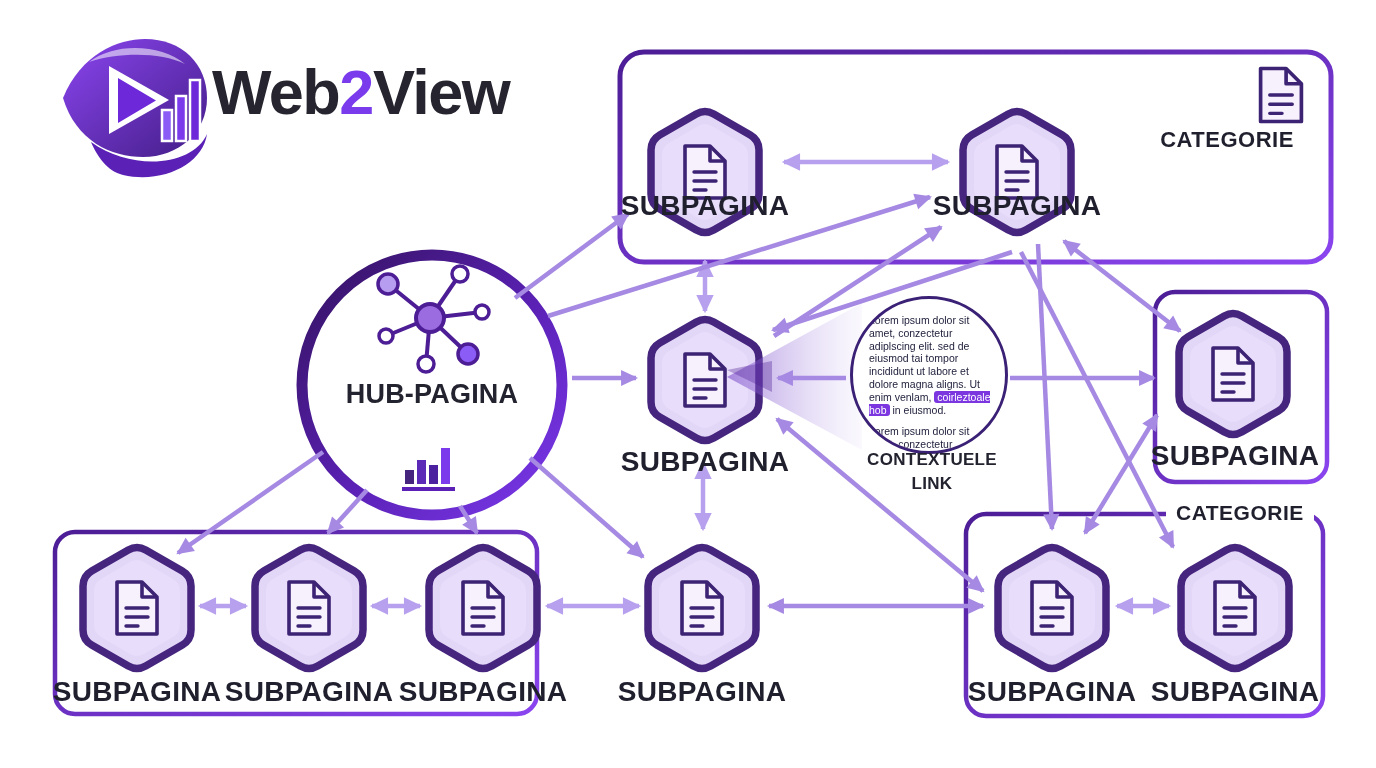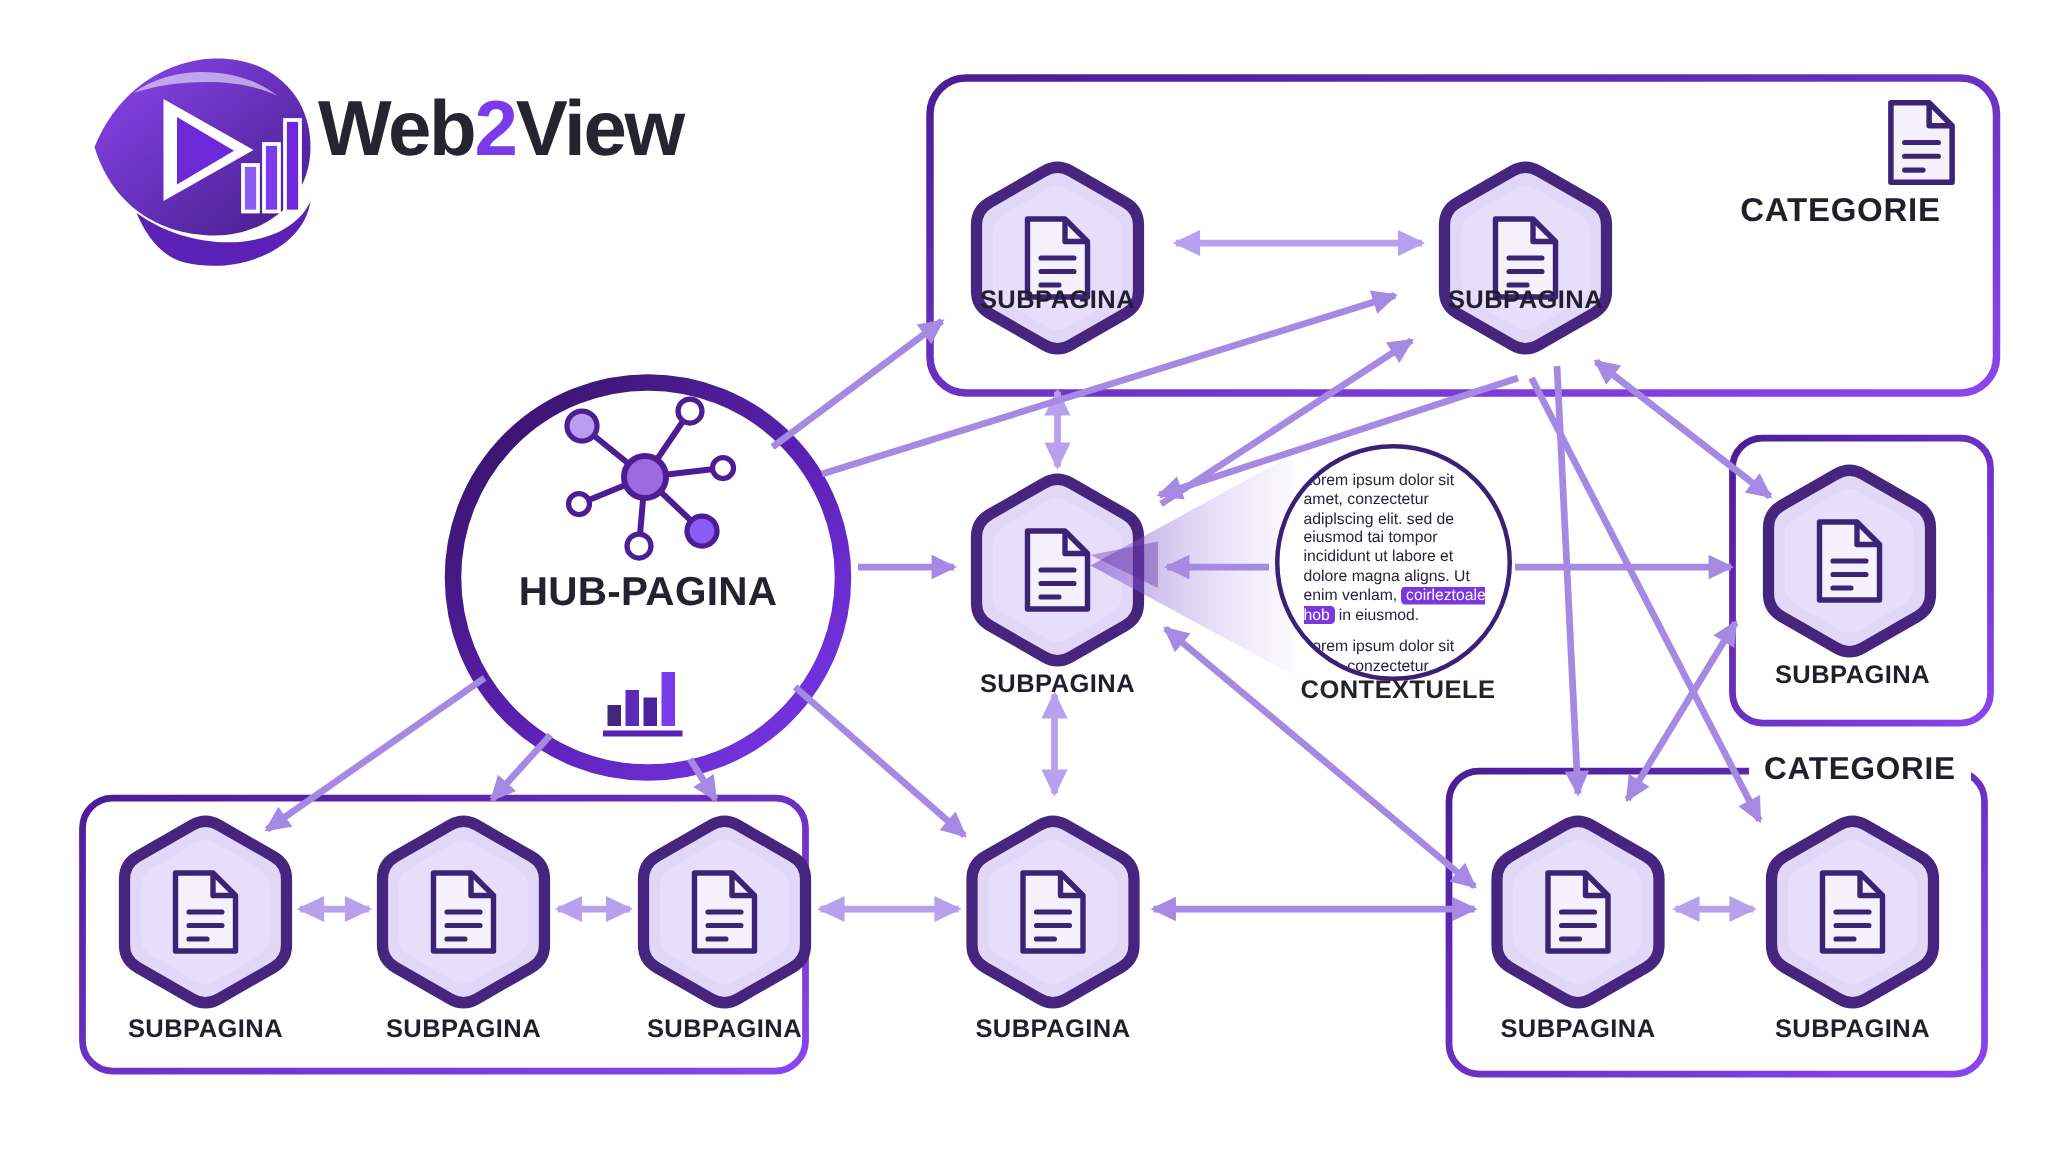--- a/index.html
+++ b/index.html
@@ -1,31 +1,31 @@
 <!DOCTYPE html>
 <html><head>
 <meta charset="utf-8">
 <style>
   html,body{margin:0;padding:0;background:#ffffff;}
   #stage{position:relative;width:1376px;height:768px;background:#ffffff;overflow:hidden;
          font-family:"Liberation Sans", sans-serif;}
   #diagram-svg{position:absolute;left:0;top:0;}
   .lbl{position:absolute;text-align:center;font-weight:700;color:#1f1f2e;letter-spacing:.3px;}
-  .node-lbl{width:170px;font-size:17px;}
+  .node-lbl{width:170px;font-size:28px;}
   .cat-lbl{font-size:22px;letter-spacing:.5px;}
   .hub-lbl{width:250px;font-size:27px;font-weight:800;color:#232330;letter-spacing:.2px;}
   .ctx-lbl{width:220px;font-size:17px;font-weight:800;color:#232330;}
   
   #ctx-circle{position:absolute;left:850px;top:296px;width:158px;height:158px;border-radius:50%;
       border:3px solid #3b2176;background:#ffffff;overflow:hidden;box-sizing:border-box;}
   #ctx-text{padding:15px 10px 6px 16px;font-size:10.5px;line-height:12.8px;color:#23233f;}
   #ctx-text p{margin:0 0 9px 0;}
   .hl{background:#7b36e0;color:#ffffff;border-radius:3px;padding:0 3px;}
   
-  #brand{position:absolute;left:212px;top:56px;font-size:52px;font-weight:800;
+  #brand{position:absolute;left:212px;top:56px;font-size:63px;font-weight:800;
          letter-spacing:-1.5px;color:#26242e;}
   #brand .two{color:#7a3bed;}
   
   #br-cat{position:absolute;left:1166px;top:501px;background:#ffffff;padding:0 10px;
           font-size:21px;font-weight:800;color:#1f1f2e;letter-spacing:.5px;}
 </style>
 </head>
 <body>
 
 <div id="stage">
@@ -190,14 +190,15 @@
 <div class="lbl node-lbl" style="left:967px;top:676px;">SUBPAGINA</div>
 <div class="lbl node-lbl" style="left:1150px;top:676px;">SUBPAGINA</div>
 
 <div id="ctx-circle">
   <div id="ctx-text">
     <p><span>Lorem ipsum dolor sit amet, conzectetur adiplscing elit. sed de eiusmod tai tompor incididunt ut labore et dolore magna aligns. Ut enim venlam, </span><span class="hl">coirleztoale hob</span><span> in eiusmod.</span></p>
     <p>Lorem ipsum dolor sit amet, conzectetur adiplscing elit, sd de elusmod tar temper, ididunt ut labore et iu</p>
   </div>
 </div>
 <div class="lbl ctx-lbl" style="left:822px;top:450px;">CONTEXTUELE</div>
+<div class="lbl ctx-lbl" style="left:822px;top:474px;">LINK</div>
 
 </div>
 
 </body></html>

